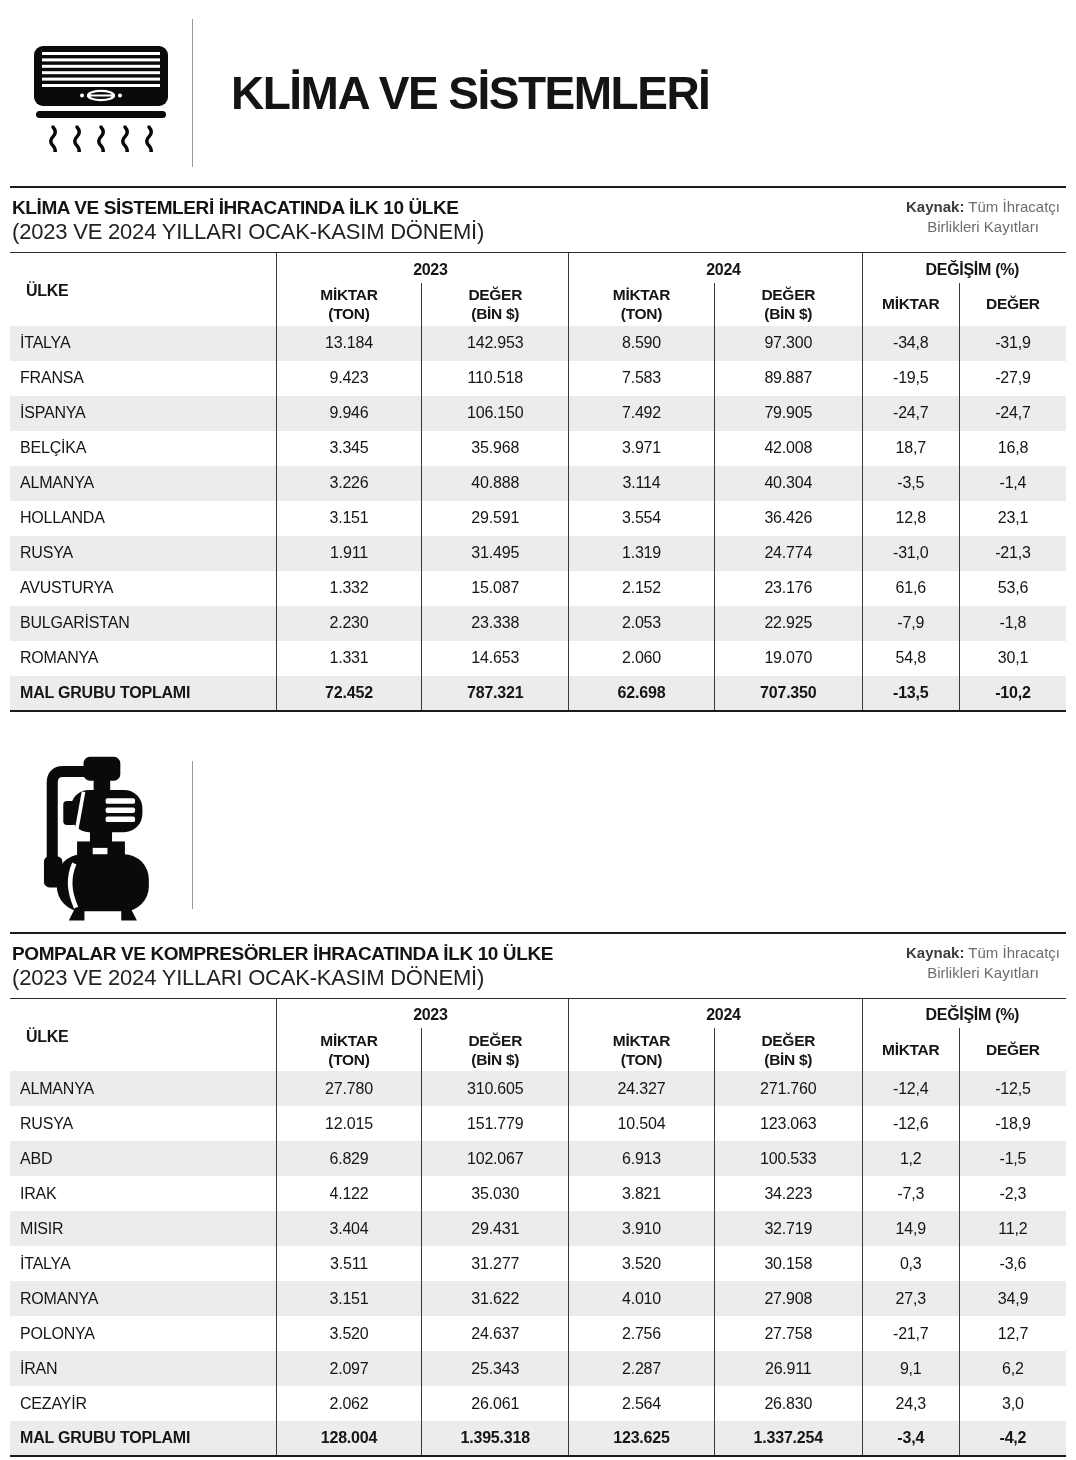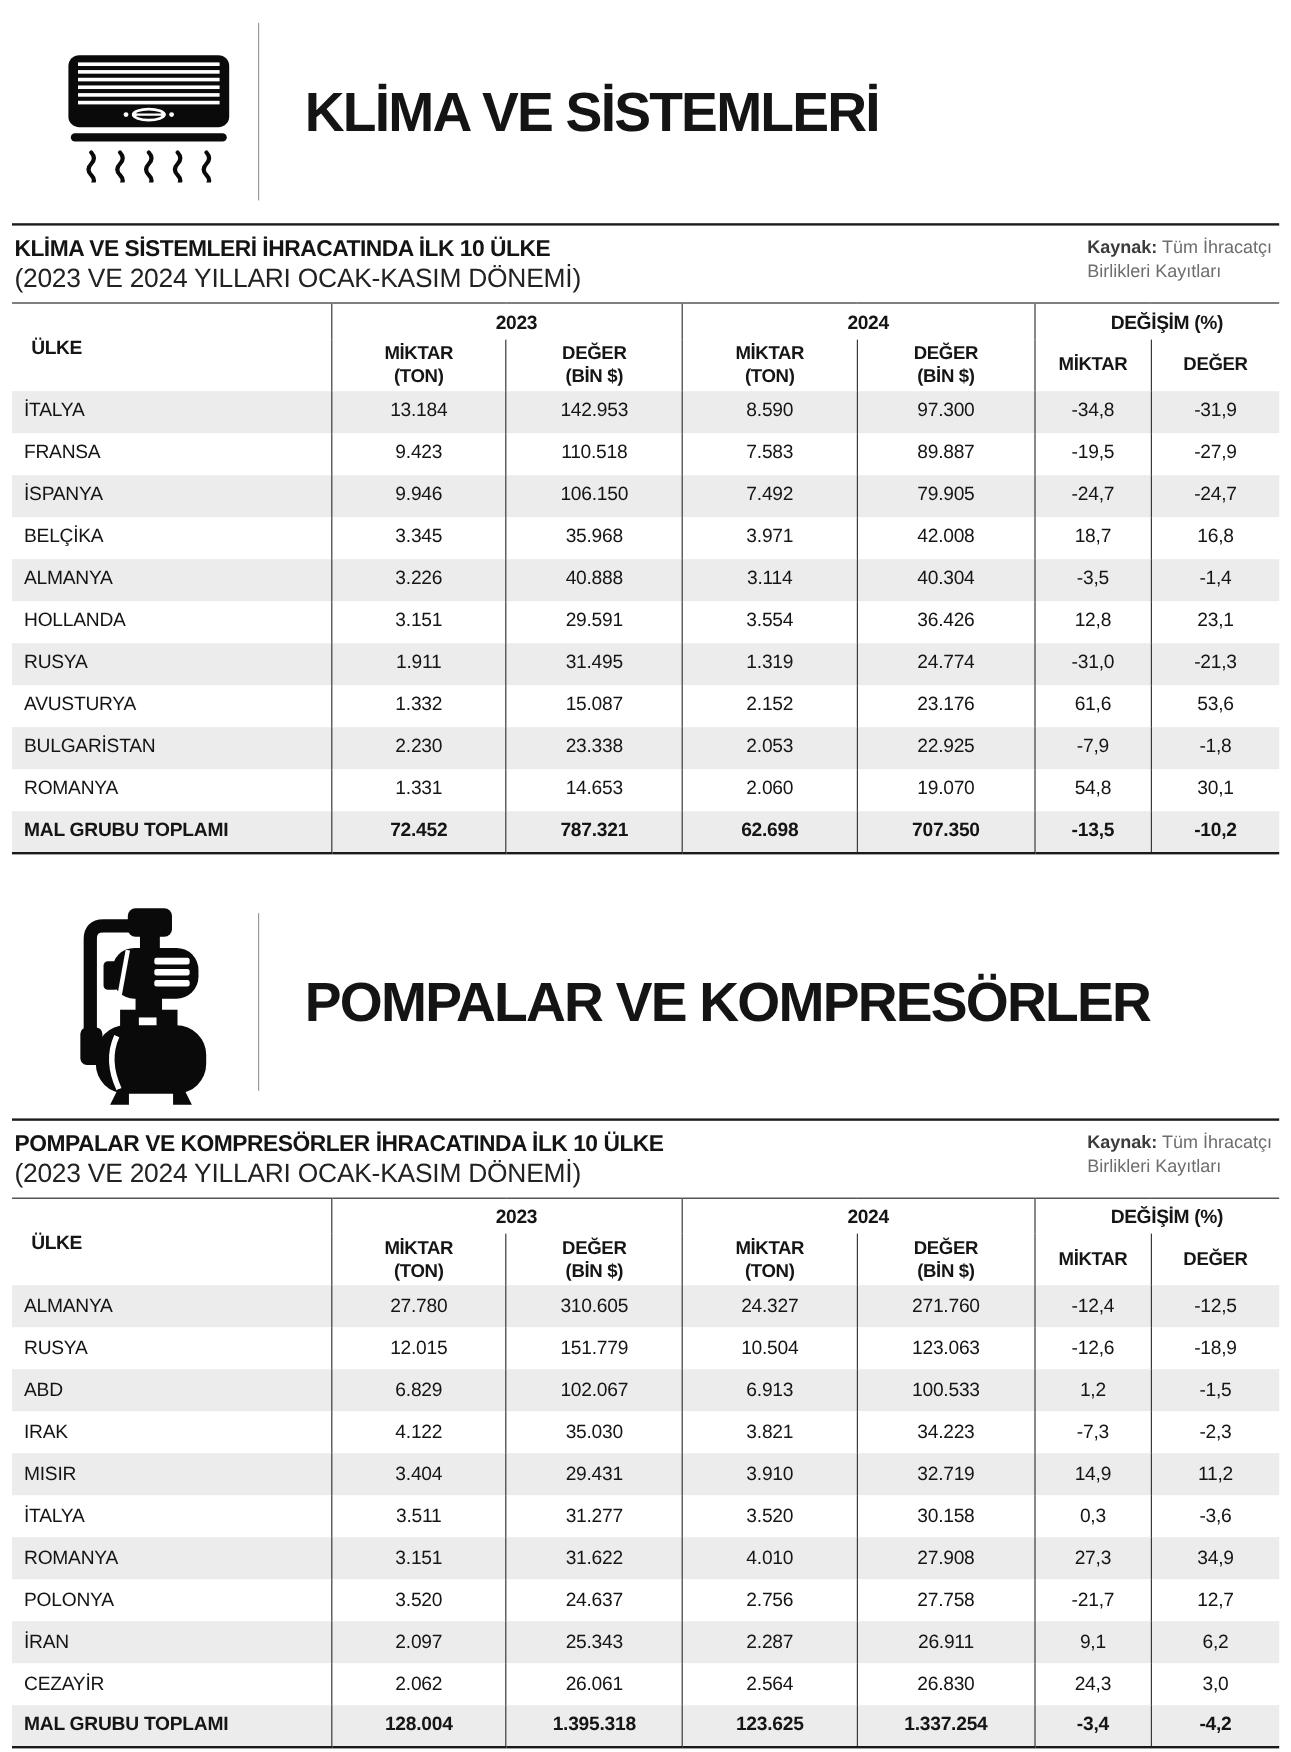--- a/index.html
+++ b/index.html
@@ -3,36 +3,36 @@
 <meta charset="utf-8">
 <style>
   * { margin:0; padding:0; box-sizing:border-box; }
   html,body { background:#fff; }
   .page {
     position:relative; width:1076px; height:1460px; margin:0 auto;
     background:#fff; color:#121212; overflow:hidden;
     font-family:"Liberation Sans", sans-serif;
   }
   
-  .banner { display:flex; align-items:center; height:186px; padding-left:10px;margin-left:23px; }
+  .banner { display:flex; align-items:center; height:186px; padding-left:10px; }
   .banner.tall { height:194px; }
   .icon-box { width:182px; display:flex; justify-content:center; align-items:center; }
   .v-divider { width:0; border-left:1px solid #9a9a9a; height:148px; }
   .banner-title {
     margin-left:38px; font-size:46px; font-weight:bold; letter-spacing:-1.5px;
     white-space:nowrap; color:#141414;
   }
   
   .rule { border-top:2px solid #1d1d1d; margin:0 10px; }
   
   .table-head { display:flex; justify-content:space-between; align-items:flex-start;
     margin:0 16px 0 12px; padding:7px 0 9px 0; }
   .t-title { font-size:19px; font-weight:bold; letter-spacing:-0.4px; line-height:25px; color:#141414; }
   .t-sub   { font-size:22px; letter-spacing:-0.2px; line-height:23px; color:#222; }
-  .source  { text-align:left; font-size:15px; line-height:20px; color:#6d6d6d; padding-top:2px; }
+  .source  { text-align:center; font-size:15px; line-height:20px; color:#6d6d6d; padding-top:2px; }
   .source b { color:#3c3c3c; }
   
   table { width:1056px; margin:0 10px; border-collapse:collapse; table-layout:fixed; }
   col.c-country { width:25.2%; } col.c-q1 { width:13.8%; } col.c-v1 { width:13.9%; }
   col.c-q2 { width:13.8%; } col.c-v2 { width:14.0%; } col.c-cq { width:9.2%; } col.c-cv { width:10.1%; }
   thead th { font-weight:bold; letter-spacing:-0.3px; color:#151515; vertical-align:middle; }
   thead tr.r1 th { border-top:1px solid #2b2b2b; height:30px; font-size:16px; padding-top:4px;padding-left:16px; }
   thead tr.r2 th { height:43px; font-size:15.5px; border-left:1px solid #3a3a3a; }
   thead th.group { border-left:1px solid #3a3a3a; }
   thead th.country { text-align:left; padding-left:10px; font-size:16px; }
@@ -258,21 +258,20 @@
         <rect x="63" y="88" width="24" height="16" fill="#0a0a0a"></rect>
         <rect x="49" y="100" width="52" height="18" fill="#0a0a0a"></rect>
         <rect x="66" y="107" width="16" height="11" fill="#ffffff"></rect>
         <rect x="27" y="114" width="100" height="62" rx="27" fill="#0a0a0a"></rect>
         <path d="M46 124 q-10 22 2 48" stroke="#ffffff" stroke-width="5" fill="none"></path>
         <path d="M47 172 l-7 14 h17 v-14 z" fill="#0a0a0a"></path>
         <path d="M107 172 l7 14 h-17 v-14 z" fill="#0a0a0a"></path>
       </svg>
     </div>
     <div class="v-divider"></div>
-    <div class="banner-title">POMPALAR VE KOMPRESÖRLER</div>
   </div>
 
   <div class="rule"></div>
 
   <div class="table-head">
     <div>
       <div class="t-title">POMPALAR VE KOMPRESÖRLER İHRACATINDA İLK 10 ÜLKE</div>
       <div class="t-sub">(2023 VE 2024 YILLARI OCAK-KASIM DÖNEMİ)</div>
     </div>
     <div class="source">

